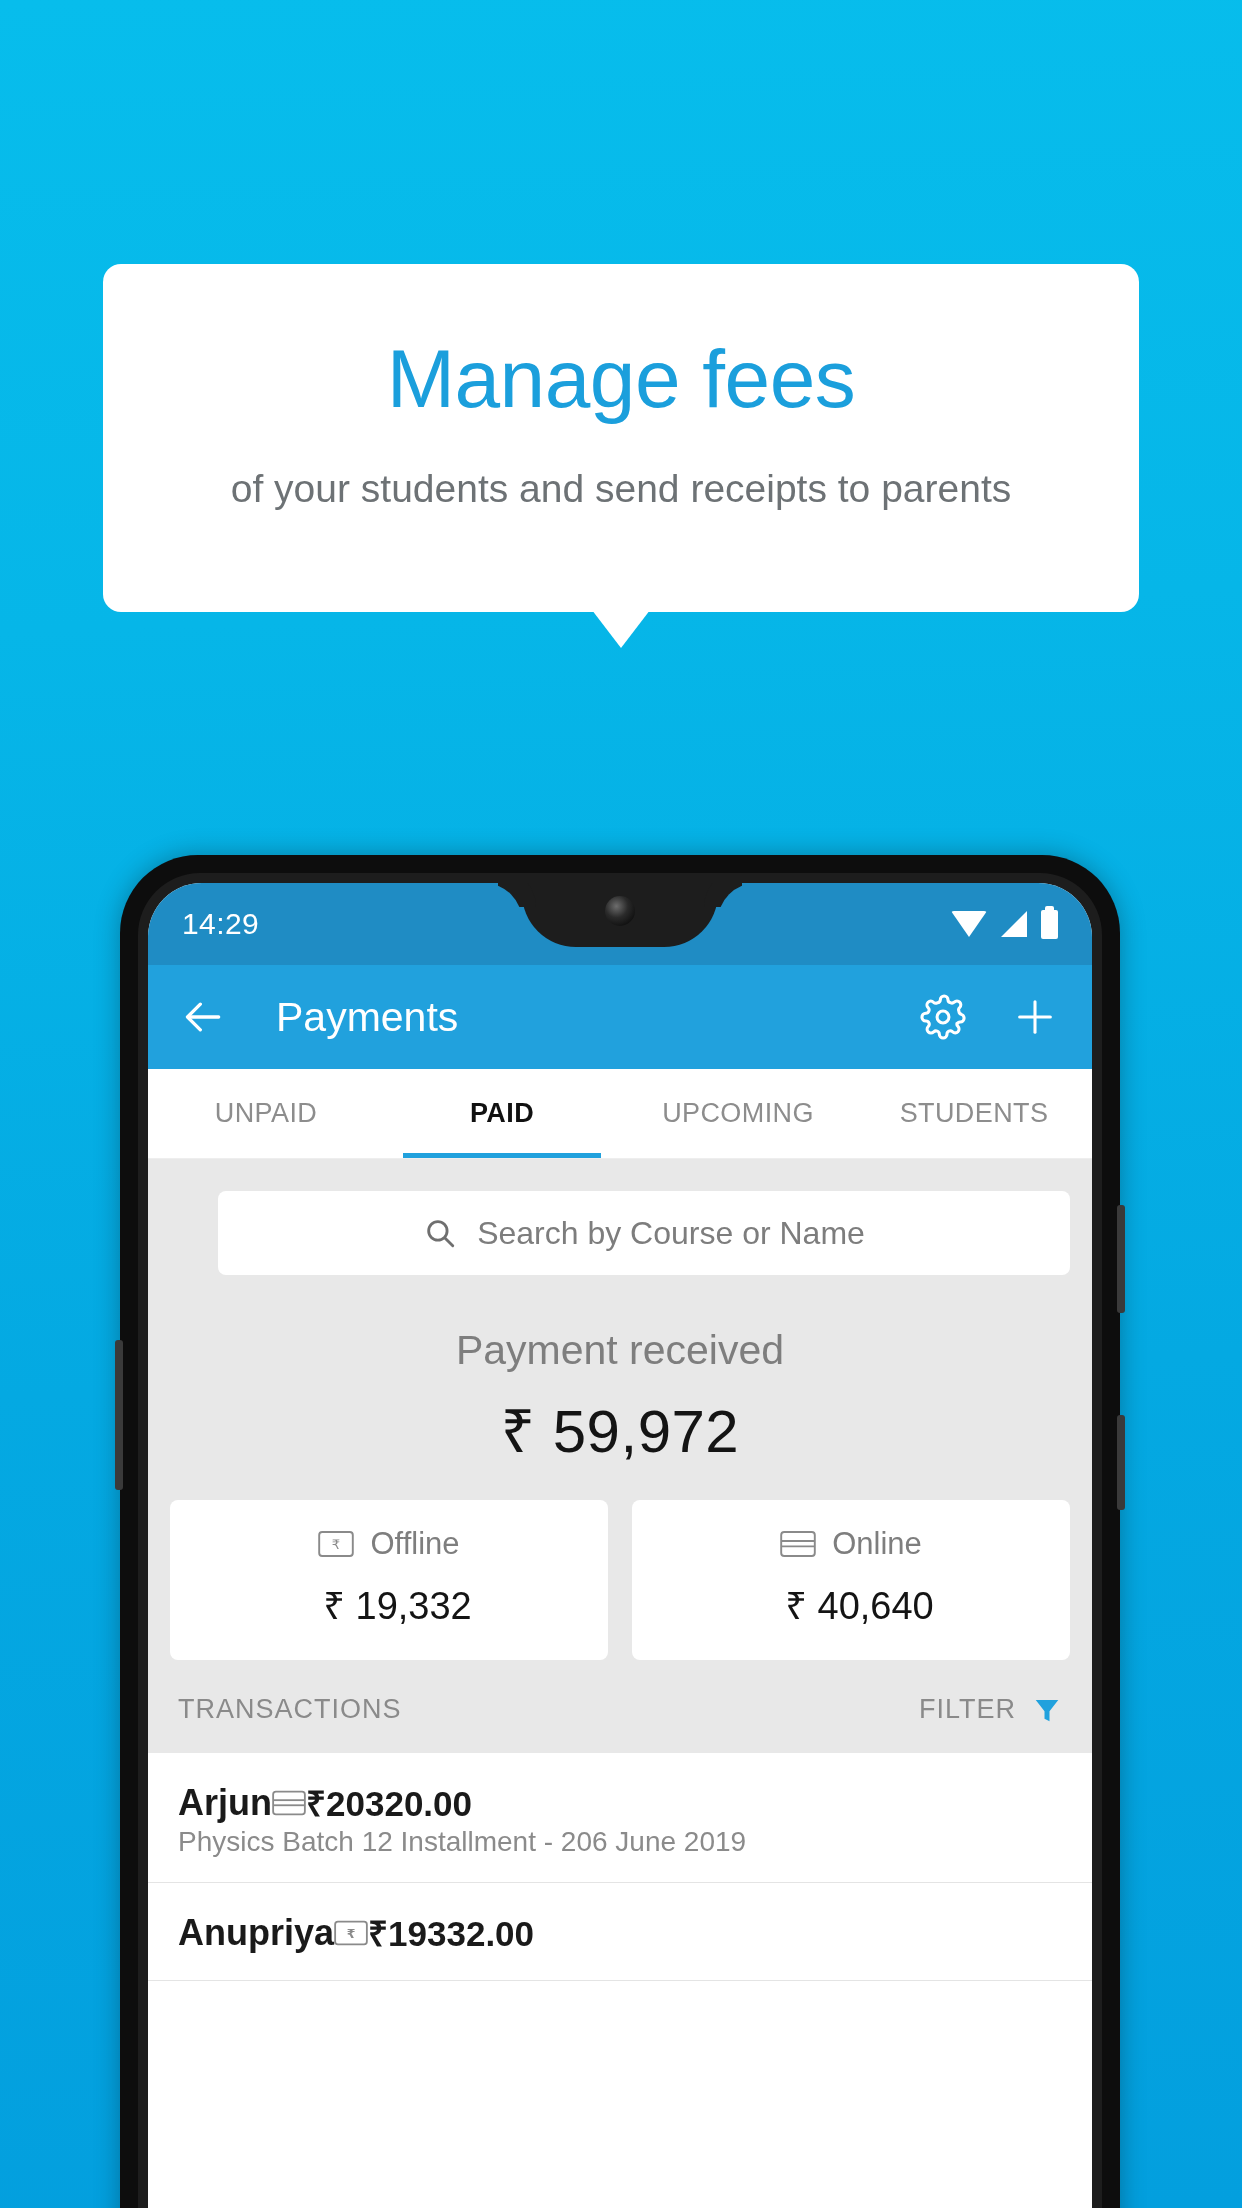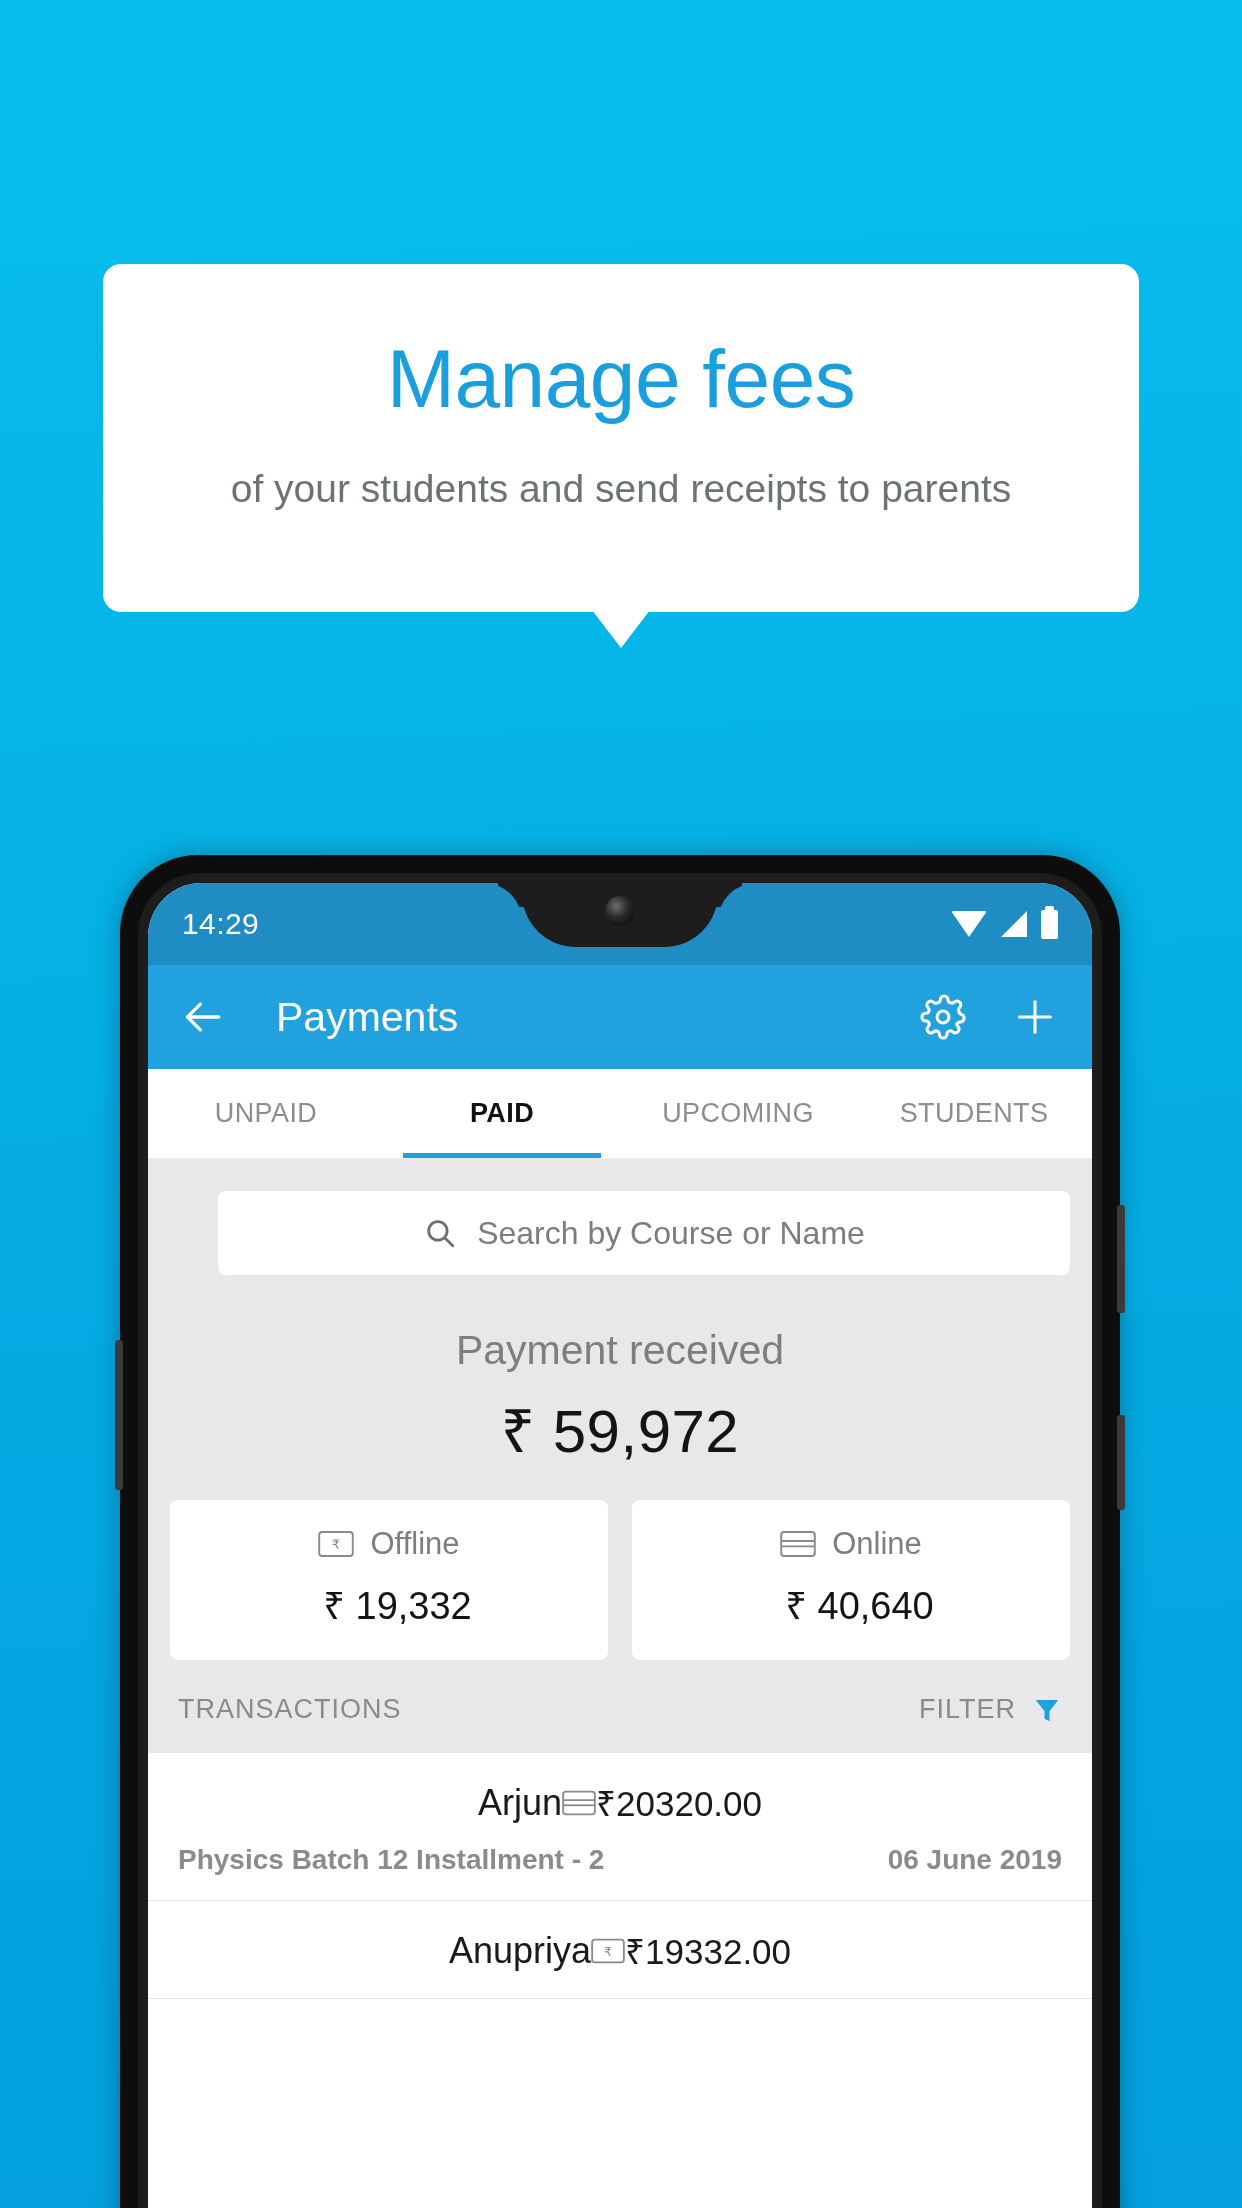--- a/index.html
+++ b/index.html
@@ -297,31 +297,29 @@
 
   
   .txlist { background: #ffffff; }
   .txrow {
     padding: 26px 30px 24px 30px;
     border-bottom: 1px solid #e4e4e4;
   }
   .txline {
     display: flex;
     align-items: center;
-    justify-content: center;
+    justify-content: flex-start;
+    font-weight: bold;
   }
   .tx-name { color: #1a1a1a; font-size: 36px; }
   .tx-right { display: flex; align-items: center; gap: 0; }
   .tx-amount { color: #1a1a1a; font-size: 35px; }
   .txline2 {
     display: flex;
     align-items: center;
-    justify-content: space-between;
-    margin-top: 18px;
-    font-weight: bold;
   }
   .tx-desc { color: #8b8b8b; font-size: 28px; }
   .tx-date { color: #8b8b8b; font-size: 28px; }
 </style>
 </head>
 <body>
 
 <div class="callout">
   <div class="callout-title">Manage fees</div>
   <div class="callout-sub">of your students and send receipts to parents</div>

